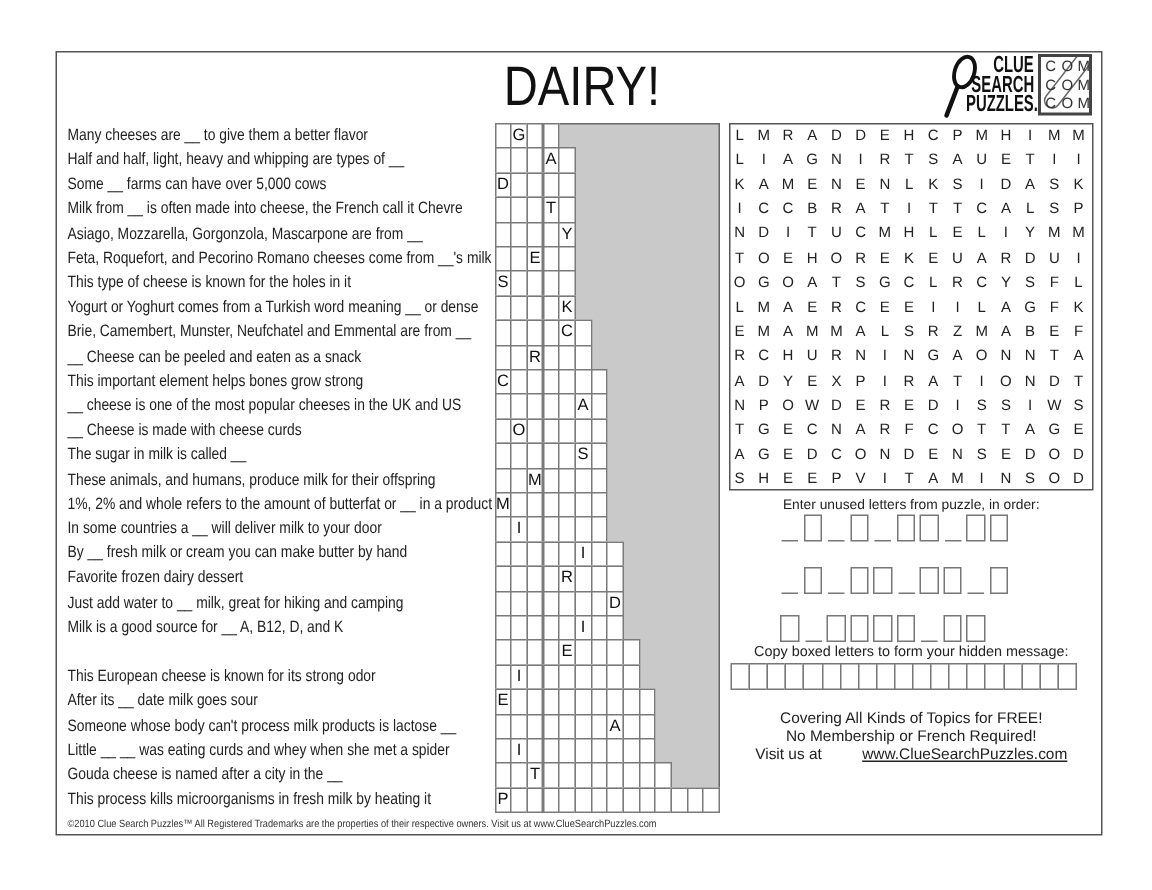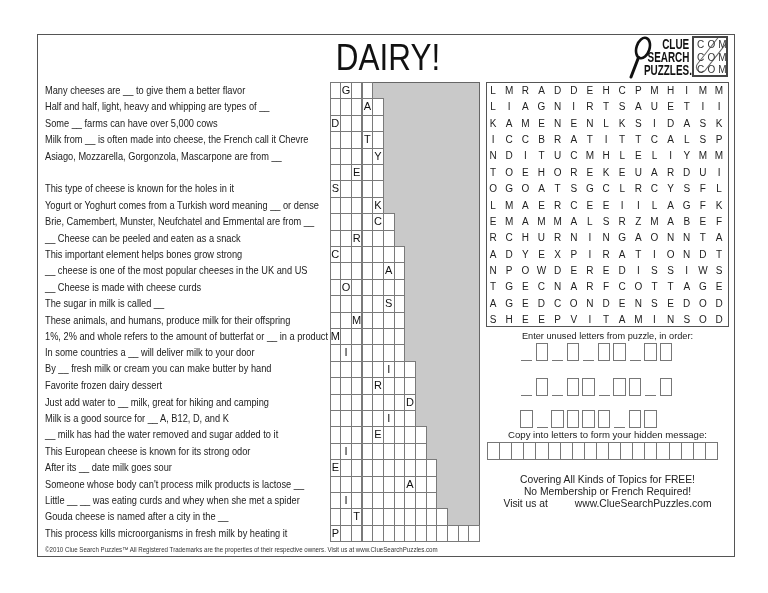--- a/index.html
+++ b/index.html
@@ -16,21 +16,21 @@
   .shade{position:absolute;left:0;top:0;background:#c9c9c9;border-top:1px solid #666;border-right:1px solid #666;box-sizing:border-box;}
   .acell{position:absolute;box-sizing:border-box;border:1px solid #7a7a7a;background:#fff;font-size:11px;text-align:center;line-height:15px;color:#111;}
   
   .ws{left:486px;top:82px;width:243px;height:245px;border:1px solid #555;box-sizing:border-box;}
   .wsl{position:absolute;text-align:center;font-size:10px;color:#222;}
   .inst{position:absolute;text-align:center;white-space:nowrap;color:#222;}
   .tok-box{position:absolute;width:12.5px;height:18px;border:1px solid #777;box-sizing:border-box;}
   .tok-blank{position:absolute;width:11px;height:18px;border-bottom:1.5px solid #777;box-sizing:border-box;}
   .hbox{position:absolute;height:18px;border:1px solid #777;box-sizing:border-box;background:#fff;}
   .promo{left:486px;top:474px;width:243px;text-align:center;font-size:10.3px;line-height:11.8px;color:#222;}
-  .promo a{color:#222;margin-left:24px;}
+  .promo a{color:#222;text-decoration:underline;margin-left:24px;}
   .footer{left:45px;top:546px;font-size:7px;white-space:nowrap;transform:scaleX(.88);transform-origin:left center;color:#333;}
   
   .logo-word{position:absolute;font-weight:bold;font-size:15.5px;line-height:13px;white-space:nowrap;transform:scaleX(.64);transform-origin:right center;color:#111;text-align:right;}
   .combox{left:692px;top:36px;width:36px;height:41px;border:2px solid #444;box-sizing:border-box;}
   .coml{position:absolute;font-size:10px;width:11px;text-align:center;color:#333;}
 </style>
 </head>
 <body>
 
 <div class="abs frame"></div>
@@ -60,36 +60,36 @@
     <div class="coml" style="left: 12px; top: 26px;">O</div>
     <div class="coml" style="left: 23px; top: 26px;">M</div>
   </div>
 
 <div class="abs clues" id="clues">
     <div class="clue" style="top: 0px;"><span>Many cheeses are __ to give them a better flavor</span></div>
     <div class="clue" style="top: 16.4px;"><span>Half and half, light, heavy and whipping are types of __</span></div>
     <div class="clue" style="top: 32.8px;"><span>Some __ farms can have over 5,000 cows</span></div>
     <div class="clue" style="top: 49.2px;"><span>Milk from __ is often made into cheese, the French call it Chevre</span></div>
     <div class="clue" style="top: 65.6px;"><span>Asiago, Mozzarella, Gorgonzola, Mascarpone are from __</span></div>
+    <div class="clue" style="top: 82px;"><span>Feta, Roquefort, and Pecorino Romano cheeses come from __'s milk</span></div>
     <div class="clue" style="top: 98.4px;"><span>This type of cheese is known for the holes in it</span></div>
     <div class="clue" style="top: 114.8px;"><span>Yogurt or Yoghurt comes from a Turkish word meaning __ or dense</span></div>
     <div class="clue" style="top: 131.2px;"><span>Brie, Camembert, Munster, Neufchatel and Emmental are from __</span></div>
     <div class="clue" style="top: 147.6px;"><span>__ Cheese can be peeled and eaten as a snack</span></div>
     <div class="clue" style="top: 164px;"><span>This important element helps bones grow strong</span></div>
     <div class="clue" style="top: 180.4px;"><span>__ cheese is one of the most popular cheeses in the UK and US</span></div>
     <div class="clue" style="top: 196.8px;"><span>__ Cheese is made with cheese curds</span></div>
     <div class="clue" style="top: 213.2px;"><span>The sugar in milk is called __</span></div>
     <div class="clue" style="top: 229.6px;"><span>These animals, and humans, produce milk for their offspring</span></div>
     <div class="clue" style="top: 246px;"><span>1%, 2% and whole refers to the amount of butterfat or __ in a product</span></div>
     <div class="clue" style="top: 262.4px;"><span>In some countries a __ will deliver milk to your door</span></div>
     <div class="clue" style="top: 278px;"><span>By __ fresh milk or cream you can make butter by hand</span></div>
     <div class="clue" style="top: 295.2px;"><span>Favorite frozen dairy dessert</span></div>
     <div class="clue" style="top: 311.6px;"><span>Just add water to __ milk, great for hiking and camping</span></div>
     <div class="clue" style="top: 328px;"><span>Milk is a good source for __ A, B12, D, and K</span></div>
-    <div class="clue" style="top: 344.4px;"><span>__ milk has had the water removed and sugar added to it</span></div>
     <div class="clue" style="top: 360.8px;"><span>This European cheese is known for its strong odor</span></div>
     <div class="clue" style="top: 393.6px;"><span>Someone whose body can't process milk products is lactose __</span></div>
     <div class="clue" style="top: 377.2px;"><span>After its __ date milk goes sour</span></div>
     <div class="clue" style="top: 410px;"><span>Little __ __ was eating curds and whey when she met a spider</span></div>
     <div class="clue" style="top: 426.4px;"><span>Gouda cheese is named after a city in the __</span></div>
     <div class="clue" style="top: 442.8px;"><span>This process kills microorganisms in fresh milk by heating it</span></div>
   </div>
 
 <div class="abs agrid" id="agrid">
   <div class="shade" style="width: 150.38px; height: 443.8px;"></div>
@@ -554,21 +554,21 @@
     <div class="tok-blank" style="left: 16.5px; top: 67px;"></div>
     <div class="tok-box" style="left: 31px; top: 67px;"></div>
     <div class="tok-box" style="left: 46.5px; top: 67px;"></div>
     <div class="tok-box" style="left: 62px; top: 67px;"></div>
     <div class="tok-box" style="left: 77.5px; top: 67px;"></div>
     <div class="tok-blank" style="left: 94px; top: 67px;"></div>
     <div class="tok-box" style="left: 108.5px; top: 67px;"></div>
     <div class="tok-box" style="left: 124px; top: 67px;"></div>
   </div>
 
-<div class="inst" style="left:486px;top:429px;width:243px;font-size:9.6px;">Copy into letters to form your hidden message:</div>
+<div class="inst" style="left:486px;top:429px;width:243px;font-size:9.6px;">Copy boxed letters to form your hidden message:</div>
 <div class="abs" id="hidden" style="left:487px;top:442px;width:231px;height:18px;">
     <div class="hbox" style="left: 0px; top: 0px; width: 13.1053px;"></div>
     <div class="hbox" style="left: 12.1053px; top: 0px; width: 13.1053px;"></div>
     <div class="hbox" style="left: 24.2105px; top: 0px; width: 13.1053px;"></div>
     <div class="hbox" style="left: 36.3158px; top: 0px; width: 13.1053px;"></div>
     <div class="hbox" style="left: 48.4211px; top: 0px; width: 13.1053px;"></div>
     <div class="hbox" style="left: 60.5263px; top: 0px; width: 13.1053px;"></div>
     <div class="hbox" style="left: 72.6316px; top: 0px; width: 13.1053px;"></div>
     <div class="hbox" style="left: 84.7368px; top: 0px; width: 13.1053px;"></div>
     <div class="hbox" style="left: 96.8421px; top: 0px; width: 13.1053px;"></div>

